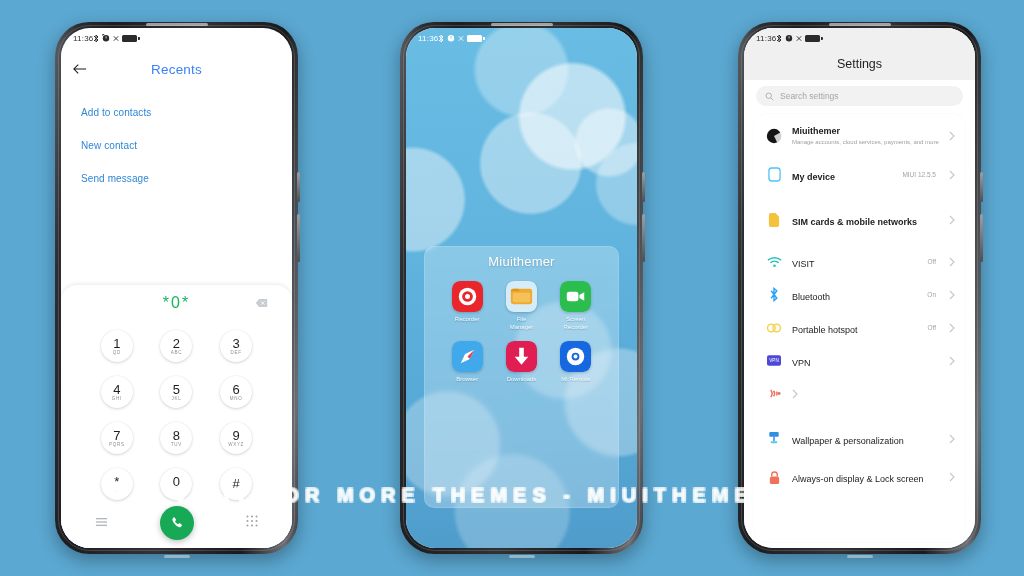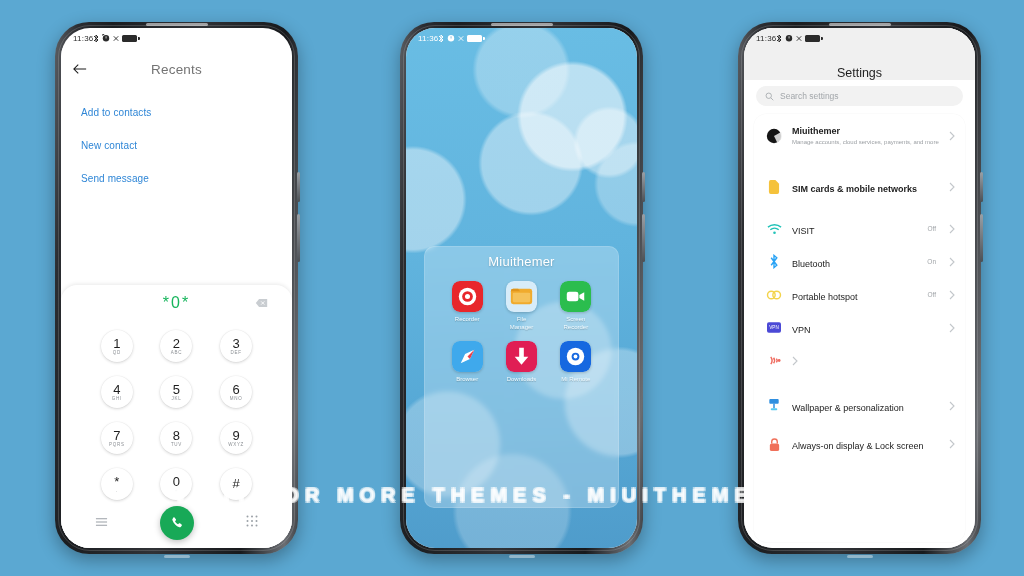--- a/index.html
+++ b/index.html
@@ -78,21 +78,21 @@
   .p1-top{ position:absolute; top:20px; left:0; right:0; bottom:0; background:#fff; }
   .p1-header{
     height:42px; display:flex; align-items:center; position:relative;
   }
   .p1-back{
     width:38px; display:flex; align-items:center; justify-content:center;
     color:#1b1b1b;
   }
   .p1-title{
     position:absolute; left:0; right:0; text-align:center;
-    font-size:13.5px; color:#737373; letter-spacing:.2px;
+    font-size:13.5px; color:#3b82f6; letter-spacing:.2px;
   }
   .p1-links{ padding:6px 20px 0; }
   .p1-link{
     font-size:10px; color:#2f86d6; padding:11px 0; letter-spacing:.1px;
   }
   .p1-keypad{
     position:absolute; left:0; right:0; bottom:0; height:263px;
     background:#fff; border-radius:16px 16px 0 0;
     box-shadow:0 -1px 4px rgba(0,0,0,.09);
   }
@@ -179,20 +179,21 @@
     margin-top:3px; font-size:6px; line-height:1.35; text-align:center;
     color:#f2fbff; text-shadow:0 1px 1px rgba(0,0,0,.25);
   }
 
   
   .p3-body{ position:absolute; inset:0; background:#fff; }
   .p3-head{
     position:absolute; top:0; left:0; right:0; height:52px;
     background:#f0f0f0;
     display:flex; align-items:flex-end; justify-content:center;
+    padding-bottom:9px;
   }
   .p3-title{ font-size:12.5px; color:#1e1e1e; }
   .p3-search{
     position:absolute; top:58px; left:12px; right:12px; height:20px;
     background:#f2f2f2; border-radius:10px;
     display:flex; align-items:center; gap:6px; padding:0 9px;
   }
   .p3-searchtext{ font-size:8.5px; color:#a2a6aa; }
   .p3-card{
     position:absolute; top:86px; left:10px; right:10px; bottom:6px;
@@ -536,20 +537,32 @@
           <span class="p3-sub" style="display:block">Manage accounts, cloud services, payments, and more</span>
         </span>
         <span class="p3-chev">
           <svg width="6" height="10" viewBox="0 0 6 10">
               <path d="M1 1l4 4-4 4" stroke="currentColor" stroke-width="1.1" fill="none"></path>
             </svg>
         </span>
       </div>
 
       <div id="settings-rows">
+          <div class="p3-row">
+            <span class="p3-ico">
+              <svg width="13" height="15" viewBox="0 0 14 16">
+                <rect x="1" y="1" width="12" height="14" rx="3" stroke="#4fc3f7" stroke-width="1.4" fill="none"></rect>
+              </svg>
+            </span>
+            <span class="p3-txt"><span class="p3-lab b">My device</span></span>
+            <span class="p3-val">MIUI 12.5.5</span>
+            <span class="p3-chev"><svg width="6" height="10" viewBox="0 0 6 10">
+                <path d="M1 1l4 4-4 4" stroke="currentColor" stroke-width="1.1" fill="none"></path>
+              </svg></span>
+          </div>
           <div class="p3-gap"></div>
           <div class="p3-row">
             <span class="p3-ico">
               <svg width="12" height="15" viewBox="0 0 13 16">
                 <path d="M1 3a2 2 0 0 1 2-2h5l4 4v9a2 2 0 0 1-2 2H3a2 2 0 0 1-2-2z" fill="#f5c23b"></path>
               </svg>
             </span>
             <span class="p3-txt"><span class="p3-lab b">SIM cards &amp; mobile networks</span></span>
             <span class="p3-chev"><svg width="6" height="10" viewBox="0 0 6 10">
                 <path d="M1 1l4 4-4 4" stroke="currentColor" stroke-width="1.1" fill="none"></path>

